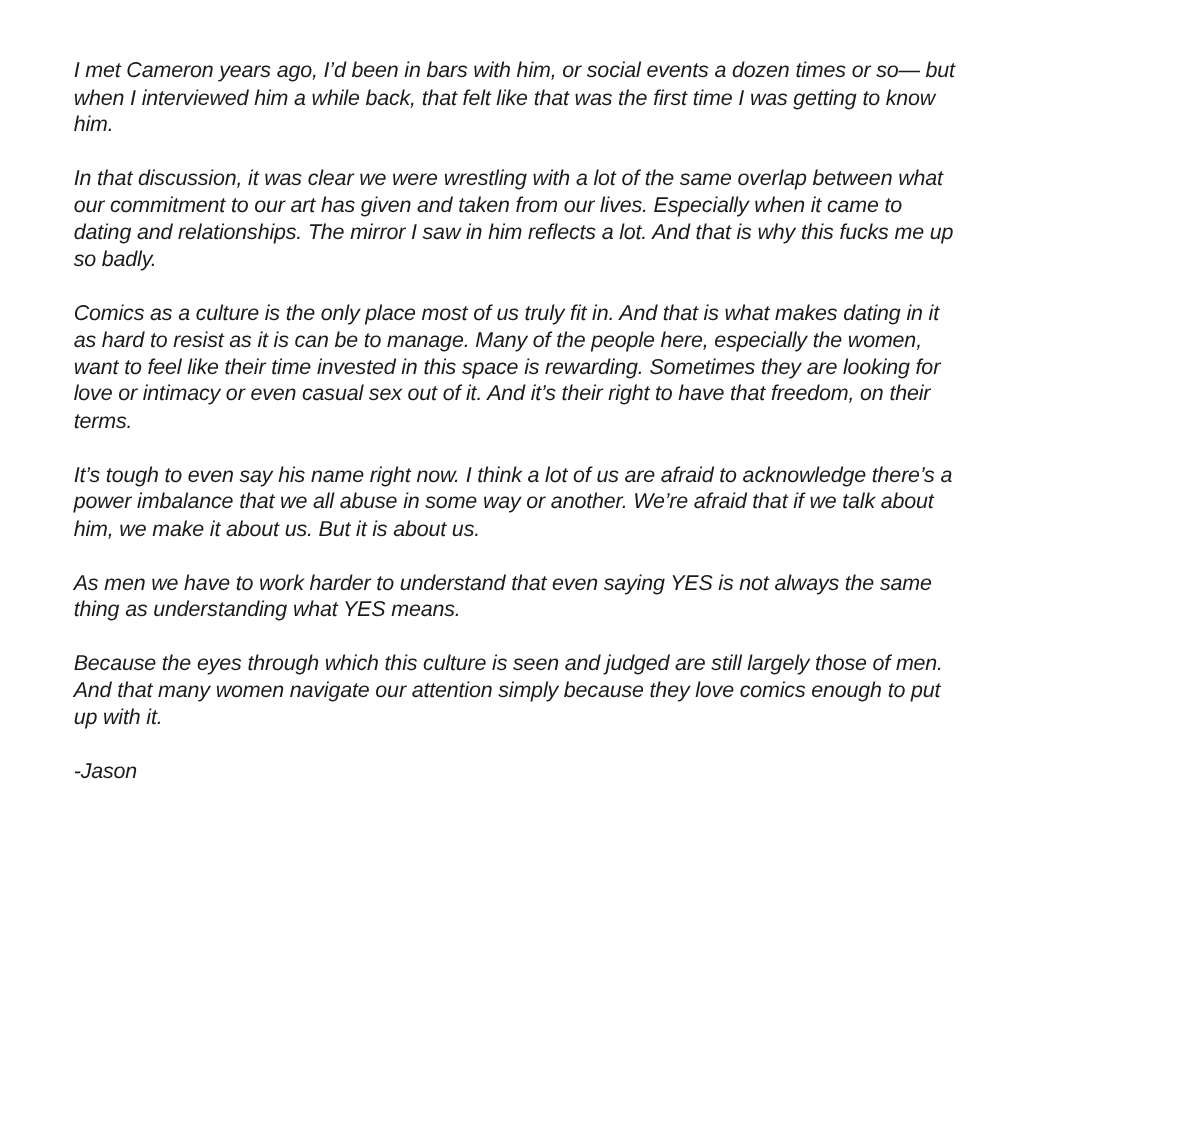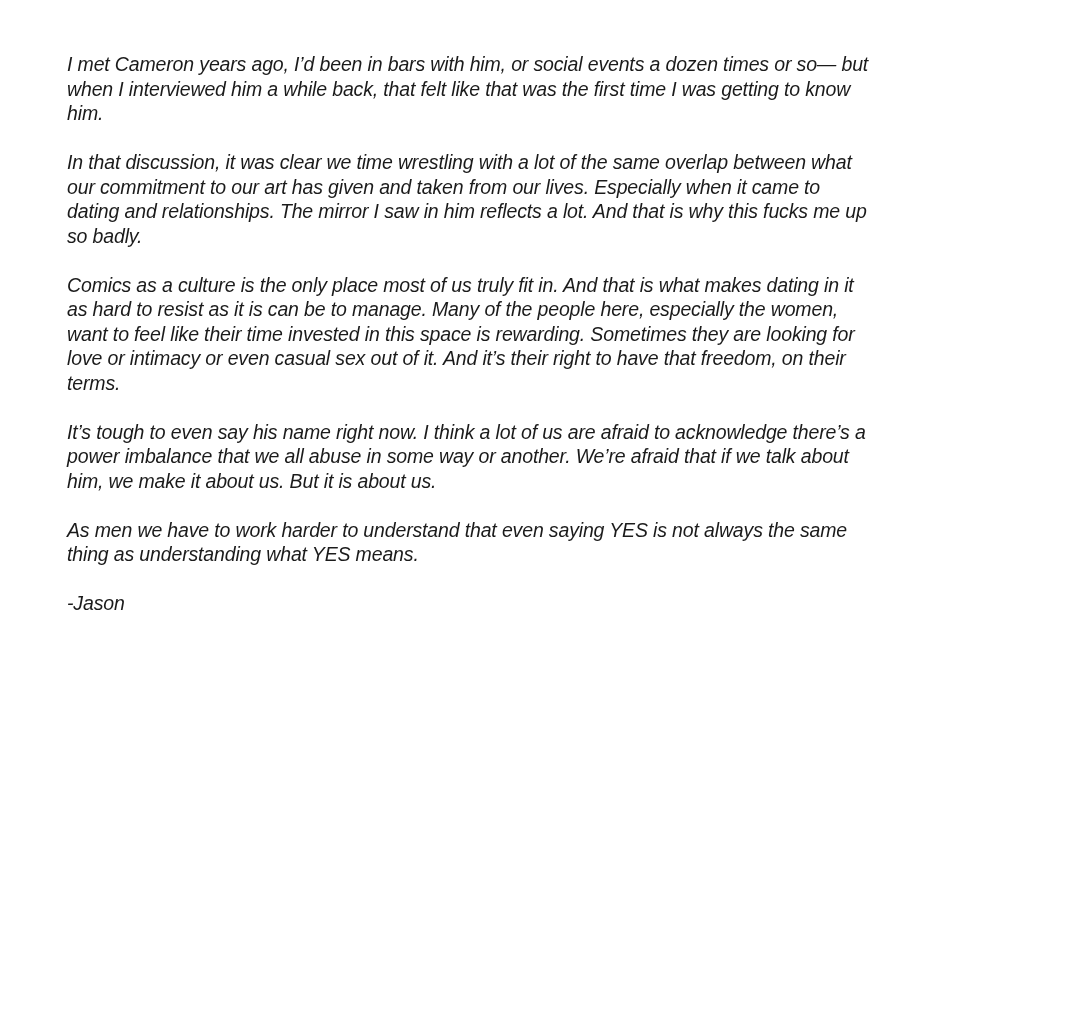--- a/index.html
+++ b/index.html
@@ -25,28 +25,31 @@
     margin-bottom: 14px;
   }
 </style>
 </head>
 <body>
 
 <div class="document">
   <p class="paragraph">I met Cameron years ago, I’d been in bars with him, or social events a dozen times or so— but
 when I interviewed him a while back, that felt like that was the first time I was getting to know
 him.</p>
-  <p class="paragraph">In that discussion, it was clear we time wrestling with a lot of the same overlap between what
+  <p class="paragraph">In that discussion, it was clear we were wrestling with a lot of the same overlap between what
 our commitment to our art has given and taken from our lives. Especially when it came to
 dating and relationships. The mirror I saw in him reflects a lot. And that is why this fucks me up
 so badly.</p>
   <p class="paragraph">Comics as a culture is the only place most of us truly fit in. And that is what makes dating in it
 as hard to resist as it is can be to manage. Many of the people here, especially the women,
 want to feel like their time invested in this space is rewarding. Sometimes they are looking for
 love or intimacy or even casual sex out of it. And it’s their right to have that freedom, on their
 terms.</p>
   <p class="paragraph">It’s tough to even say his name right now. I think a lot of us are afraid to acknowledge there’s a
 power imbalance that we all abuse in some way or another. We’re afraid that if we talk about
 him, we make it about us. But it is about us.</p>
   <p class="paragraph">As men we have to work harder to understand that even saying YES is not always the same
 thing as understanding what YES means.</p>
+  <p class="paragraph">Because the eyes through which this culture is seen and judged are still largely those of men.
+And that many women navigate our attention simply because they love comics enough to put
+up with it.</p>
   <p class="paragraph signature">-Jason</p>
 </div>
 
 </body></html>

